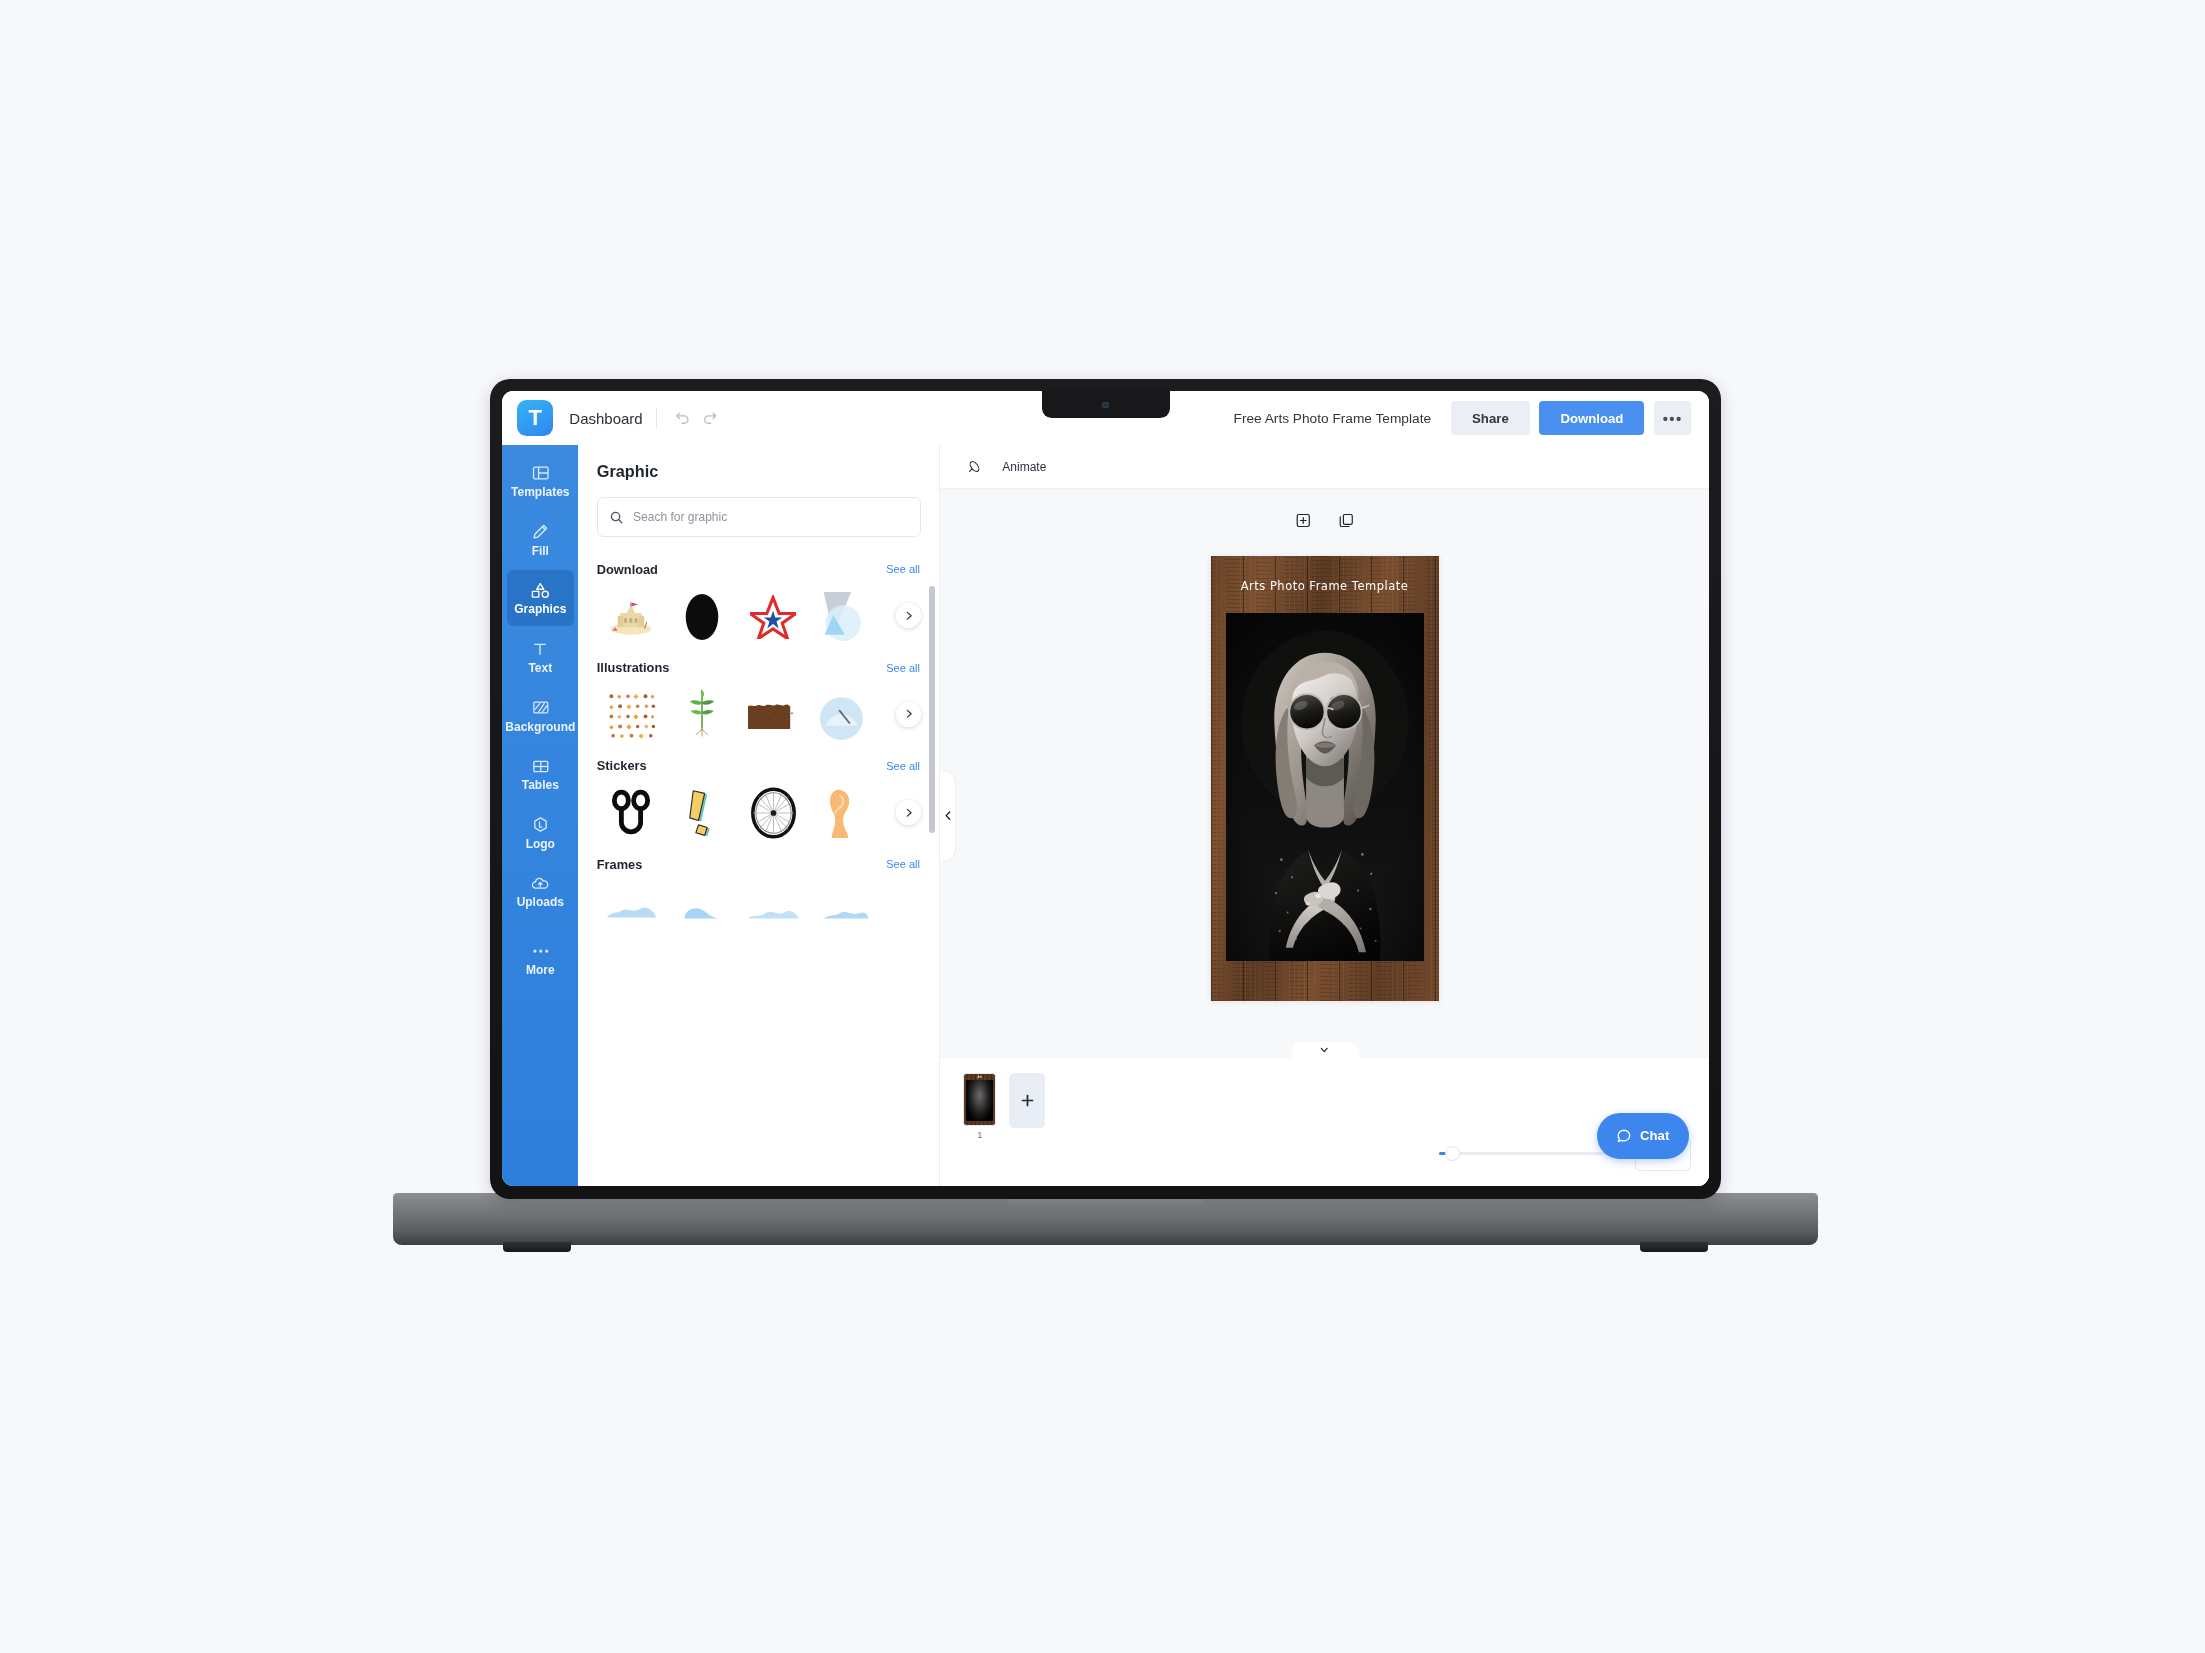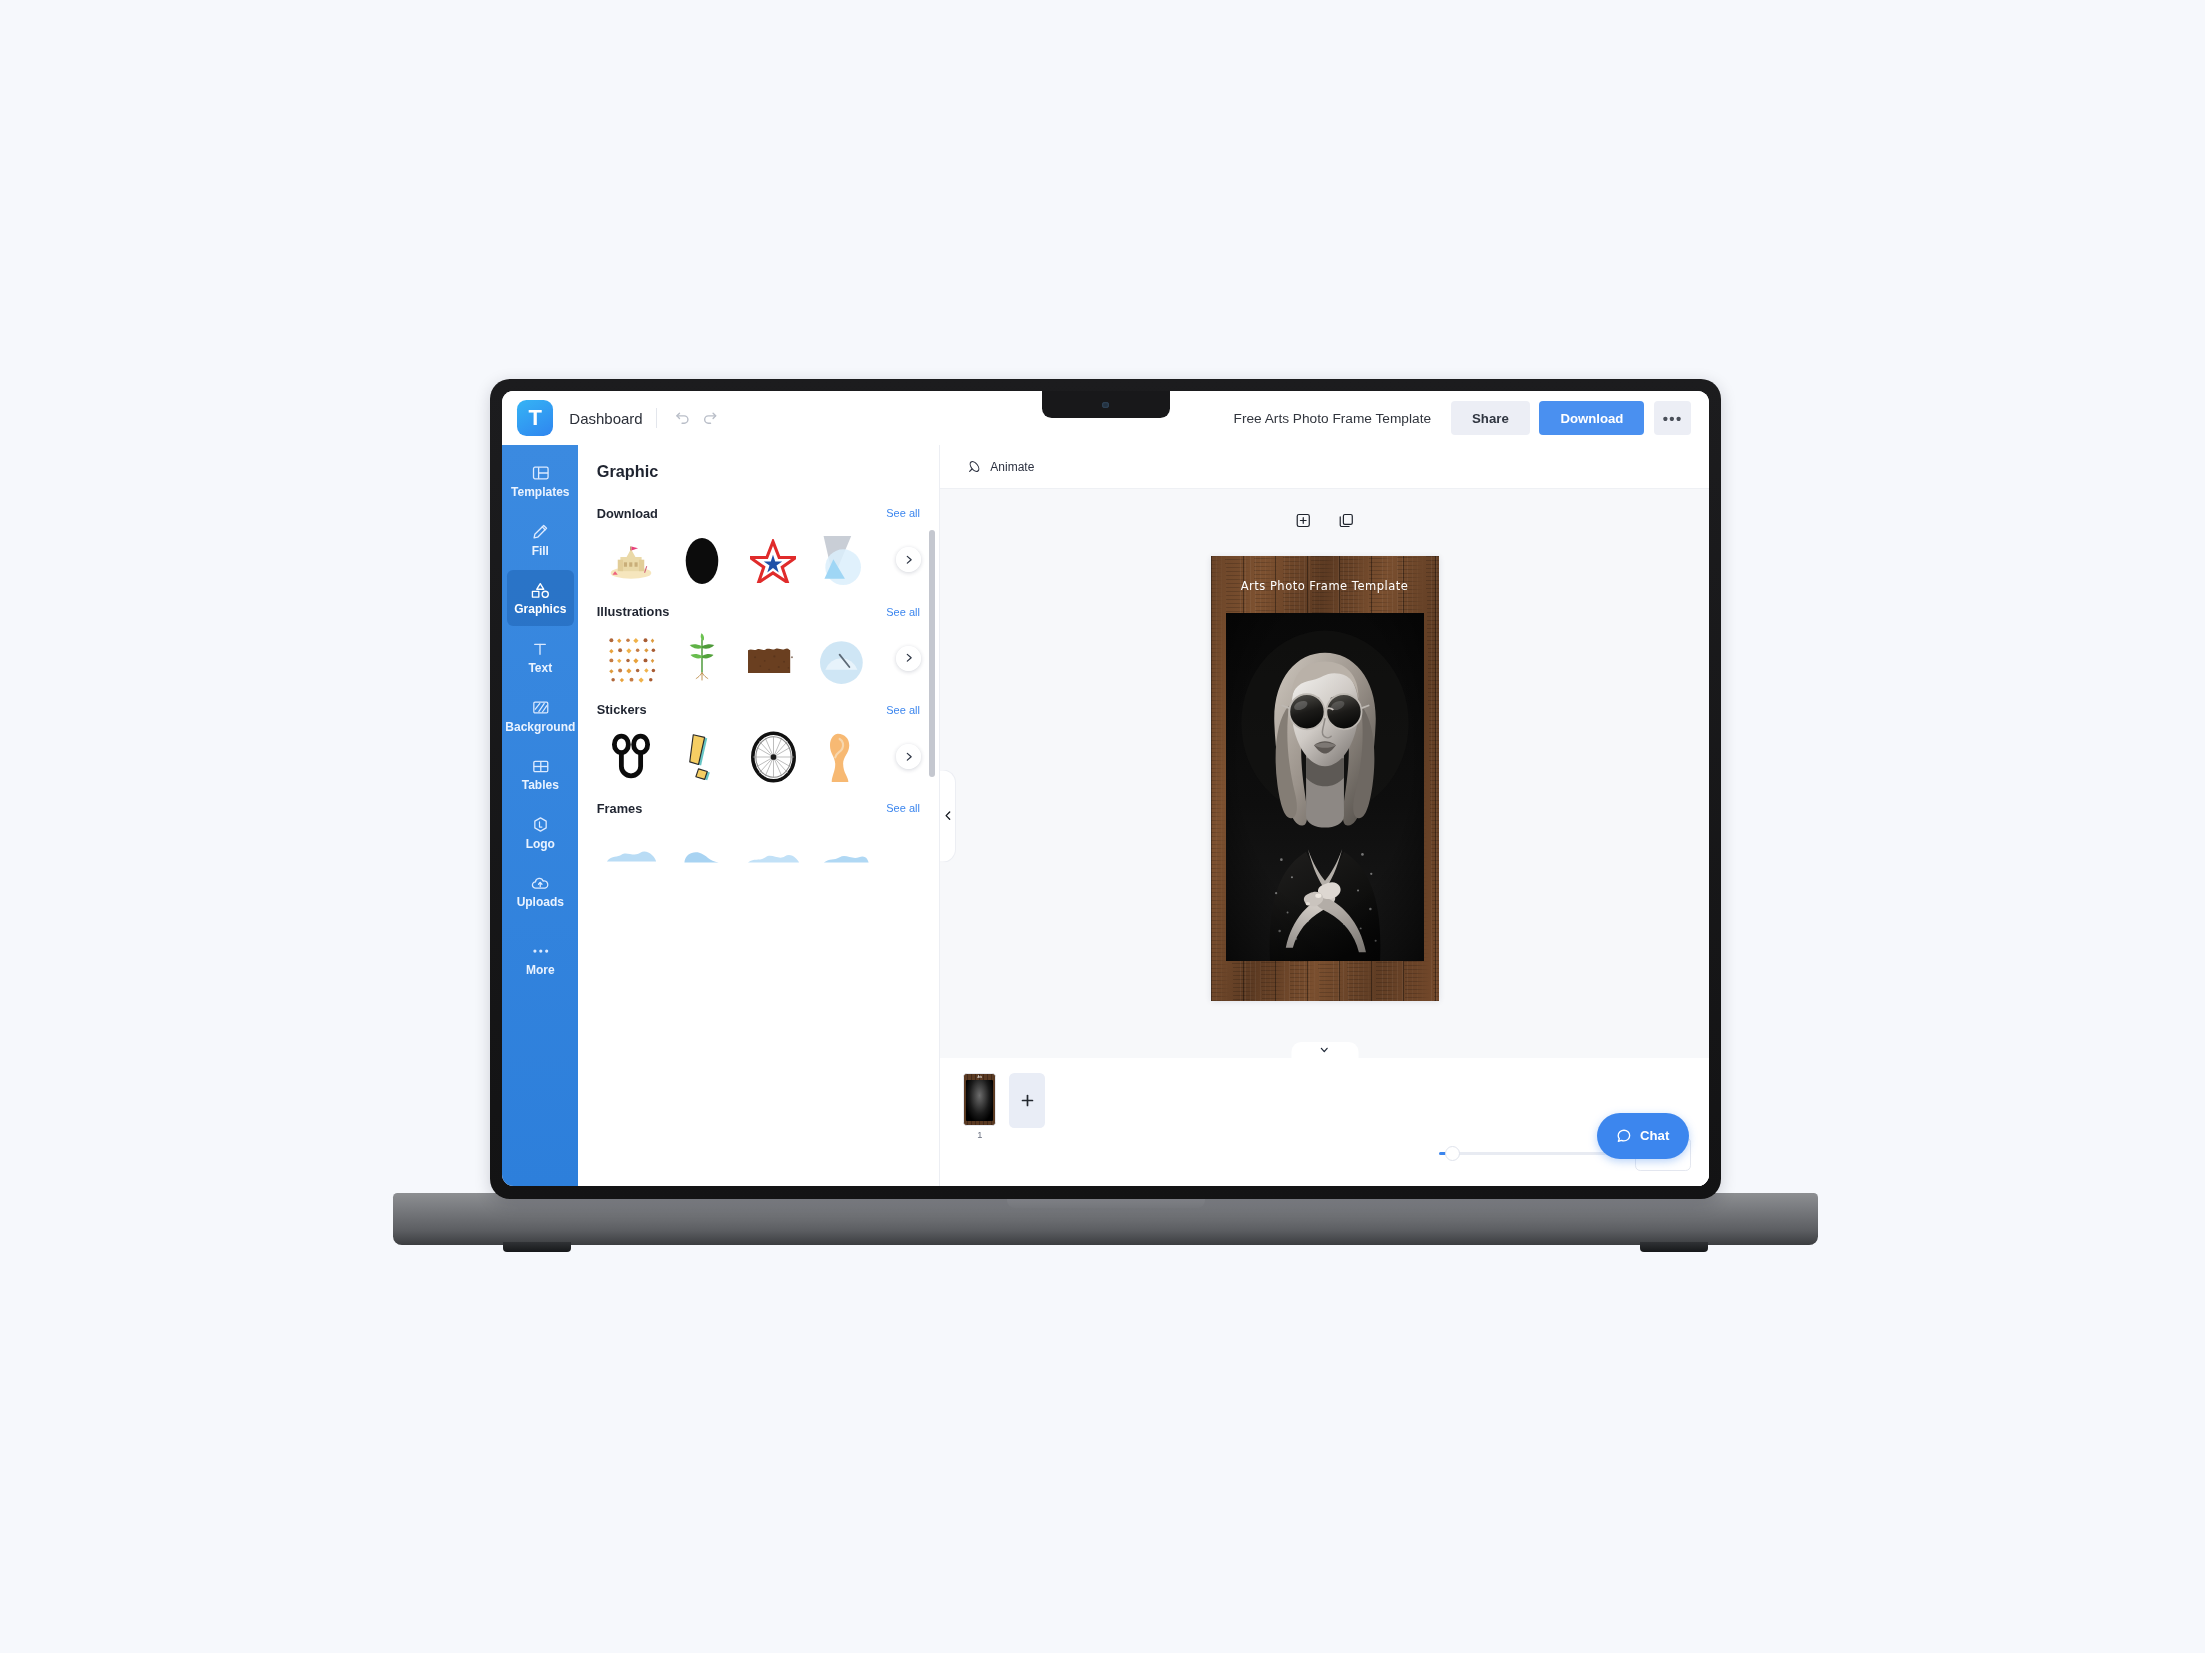--- a/index.html
+++ b/index.html
@@ -122,21 +122,21 @@
   .collapse-tab {
     position:absolute; left: 438px; top: 50%; transform: translateY(-50%);
     width: 16px; height: 93px; background:#fff; z-index: 20;
     border-top-right-radius: 13.2px; border-bottom-right-radius: 13.2px;
     border: 0.4px solid #eceef3; border-left: none;
     display:flex; align-items:center; justify-content:center;
   }
 
   
   .canvas-col { flex:1; display:flex; flex-direction:column; min-width:0; background:#fff; }
-  .animate-bar { height: 44px; display:flex; align-items:center; padding-left: 27px; gap: 8px; border-bottom:0.4px solid #eef0f4; flex-shrink:0;}
+  .animate-bar { height: 44px; display:flex; align-items:center; padding-left: 27px; gap: 20px; border-bottom:0.4px solid #eef0f4; flex-shrink:0;}
   .animate-lb { font-size: 12px; color:#2c3140; }
   .canvas-stage { flex:1; background:#f7f8fa; position:relative; display:flex; flex-direction:column; align-items:center; min-height:0; }
   .stage-tools { position:absolute; left:50%; transform:translateX(-50%); top: 23px; display:flex; gap:26.5px; z-index:4;}
   .artboard {
     position:absolute; left: 50%; transform: translateX(-50%); top: 67px;
     width: 228px; height: 445px; box-shadow: 0 0.9px 6.2px rgba(30,40,70,.12); overflow:hidden;
     background:#15803d;
   }
   .wood { position:absolute; inset:0;
     background:
@@ -343,20 +343,29 @@
                     <circle cx="20" cy="4" r="2.2"></circle>
                 </svg>
               </div>
               <div class="rail-lb">More</div>
             </div>
           </div>
 
           <div class="panel">
             <div class="panel-title">Graphic</div>
 
+            <div class="search-wrap">
+              <div class="search-box">
+                <svg width="15" height="15" viewBox="0 0 24 24" fill="none" stroke="#4a5260" stroke-width="2.1" stroke-linecap="round">
+                  <circle cx="10.5" cy="10.5" r="6.6"></circle>
+                    <line x1="15.4" y1="15.4" x2="20.5" y2="20.5"></line>
+                </svg>
+                <span class="search-ph">Seach for graphic</span>
+              </div>
+            </div>
 
             <div class="panel-scroll">
               <div class="panel-sb"></div>
 
               <div class="sec-head">
                 <span class="sec-title">Download</span>
                 <span class="see-all">See all</span>
               </div>
               <div class="row">
                 <div class="thumb">

